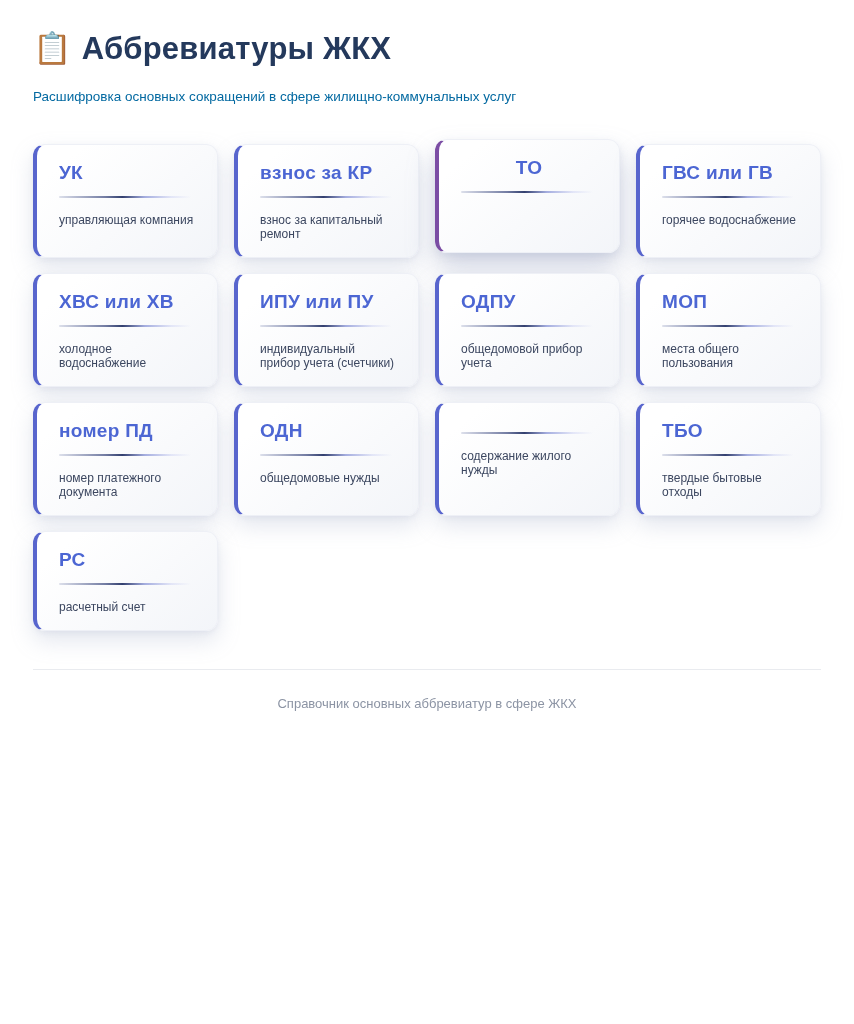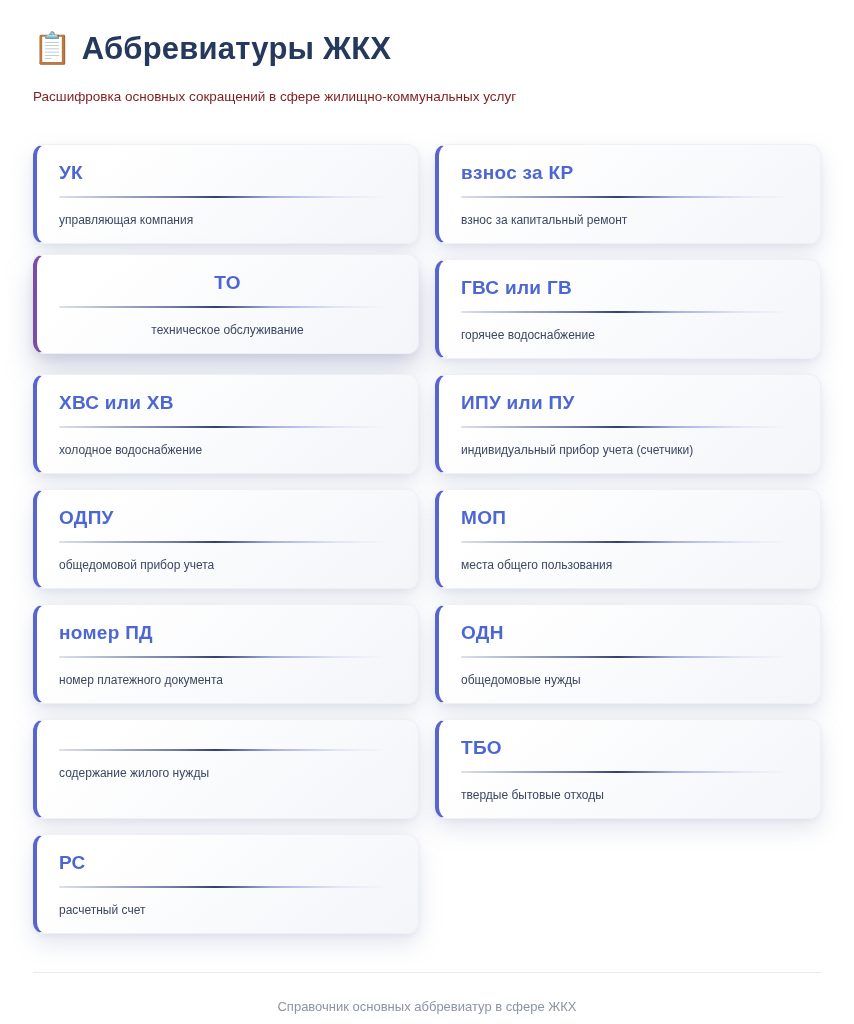--- a/index.html
+++ b/index.html
@@ -20,27 +20,27 @@
     margin: 30px 0 0 0;
     font-size: 31px;
     font-weight: 700;
     color: #24395c;
     letter-spacing: 0.2px;
   }
   .title-icon { margin-right: 10px; }
   .page-subtitle {
     margin: 22px 0 0 0;
     font-size: 13.5px;
-    color: #7f1d1d;
+    color: #0369a1;
   }
   
   .cards-grid {
     margin-top: 40px;
     display: grid;
-    grid-template-columns: 1fr 1fr;
+    grid-template-columns: 1fr 1fr 1fr 1fr;
     column-gap: 16px;
     row-gap: 15px;
   }
   .card {
     position: relative;
     min-height: 100px;
     padding: 17px 22px 16px 22px;
     background: linear-gradient(140deg, #ffffff 15%, #f3f5f9 100%);
     border: 1px solid #eef0f6;
     border-left: 4px solid #5865cd;
@@ -116,21 +116,20 @@
 
     <article class="card">
       <h2 class="card-abbr">взнос за КР</h2>
       <div class="card-divider"></div>
       <p class="card-desc">взнос за капитальный ремонт</p>
     </article>
 
     <article class="card highlighted">
       <h2 class="card-abbr">ТО</h2>
       <div class="card-divider"></div>
-      <p class="card-desc">техническое обслуживание</p>
     </article>
 
     <article class="card">
       <h2 class="card-abbr">ГВС или ГВ</h2>
       <div class="card-divider"></div>
       <p class="card-desc">горячее водоснабжение</p>
     </article>
 
     <article class="card">
       <h2 class="card-abbr">ХВС или ХВ</h2>

